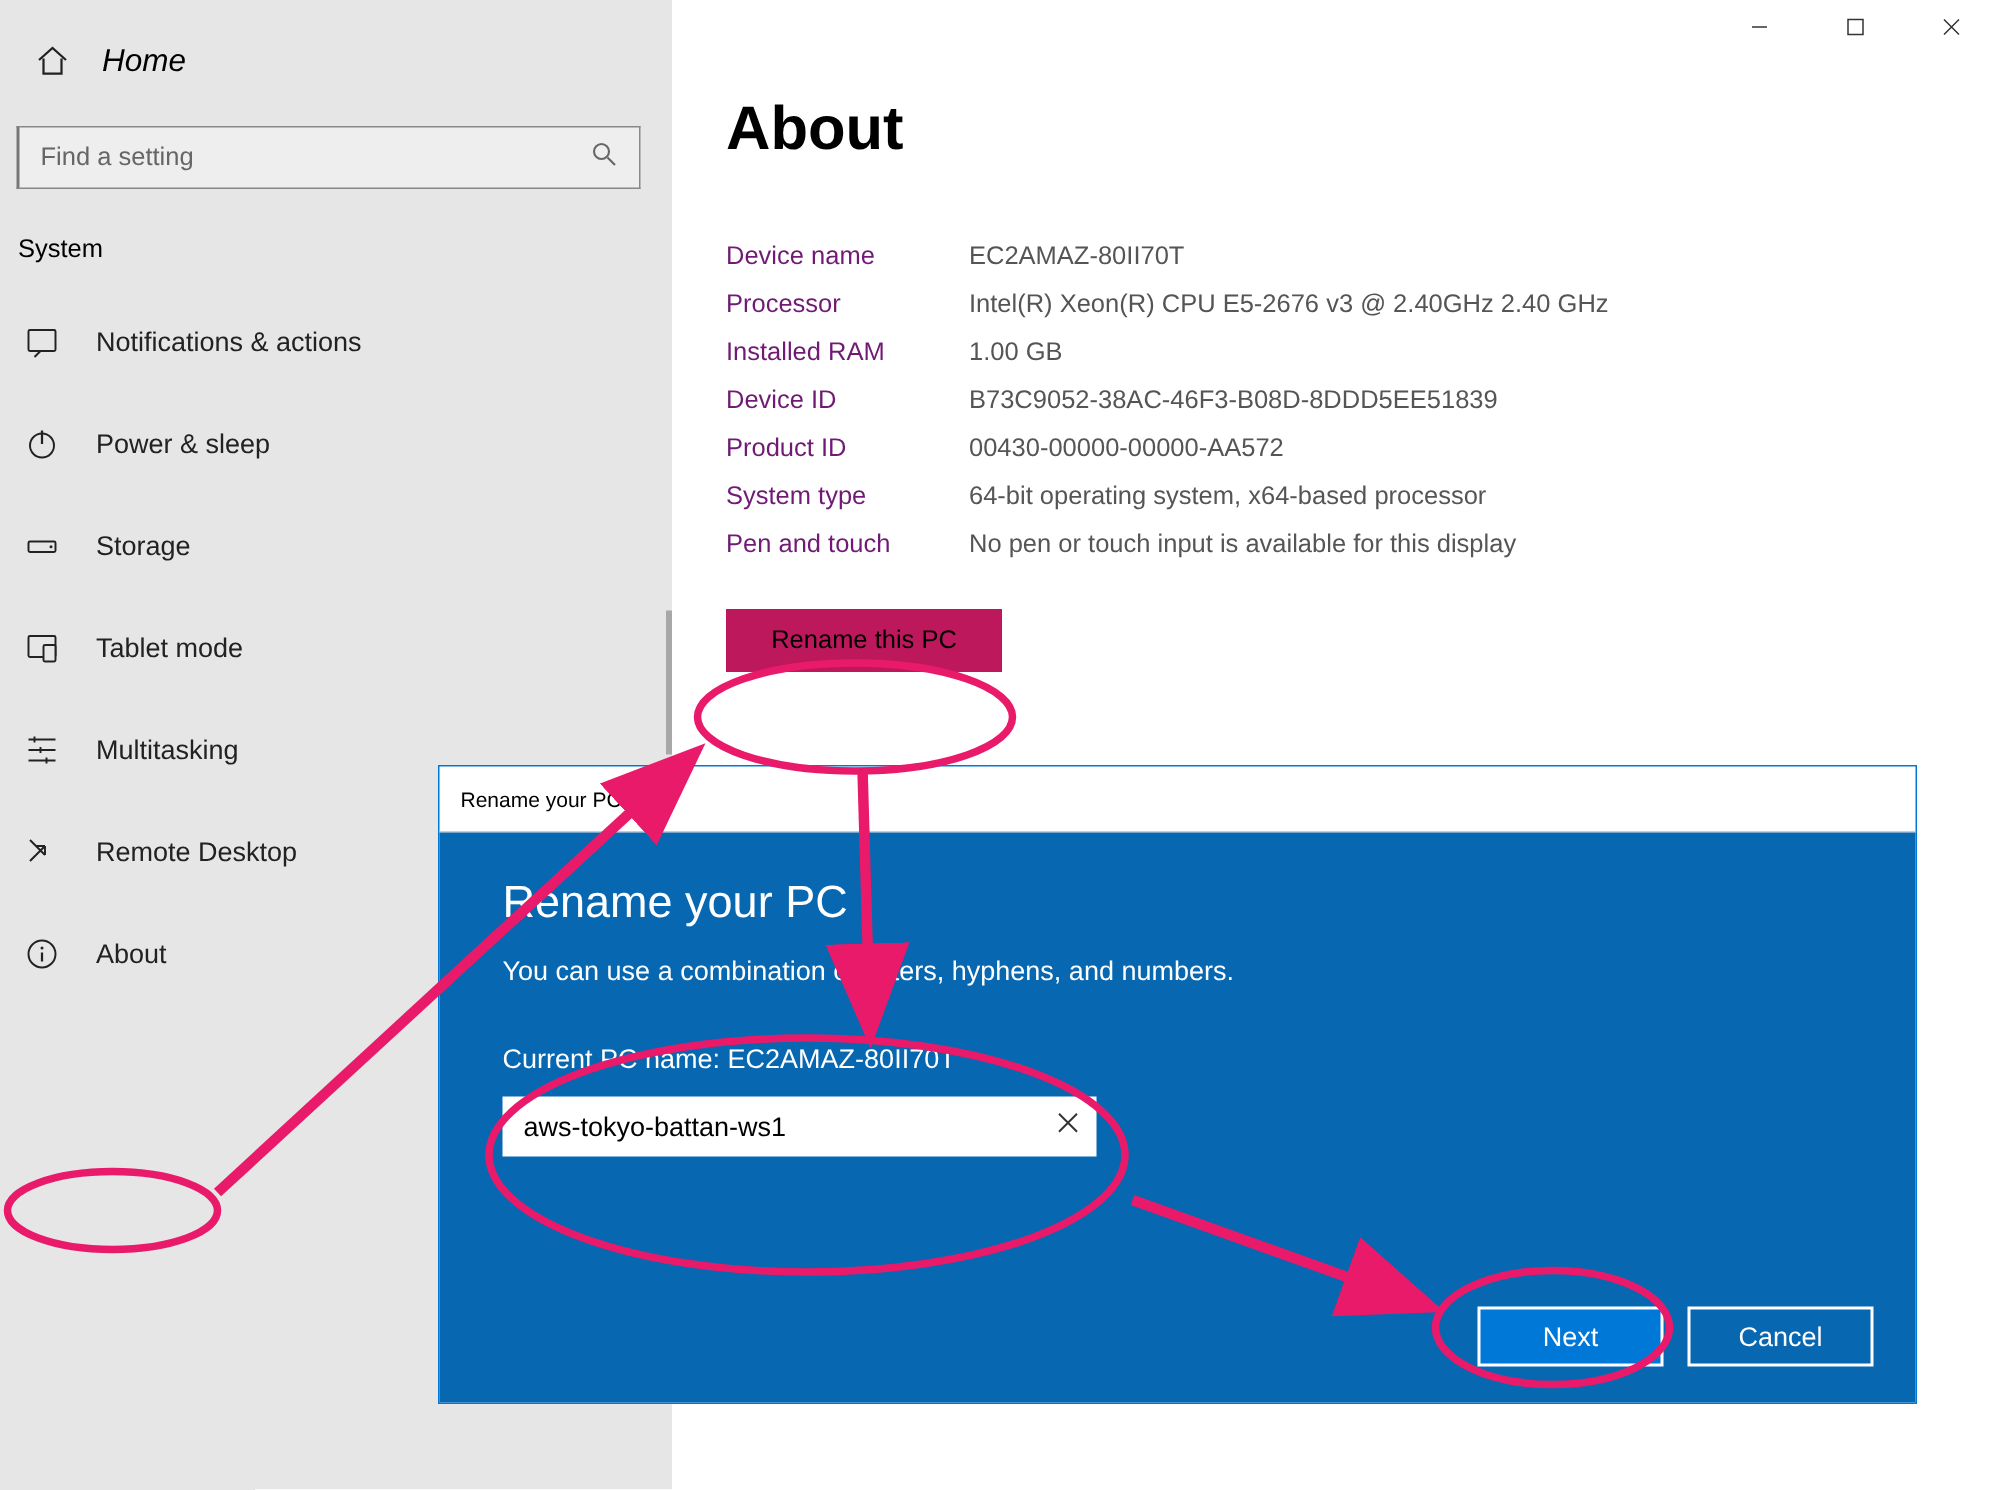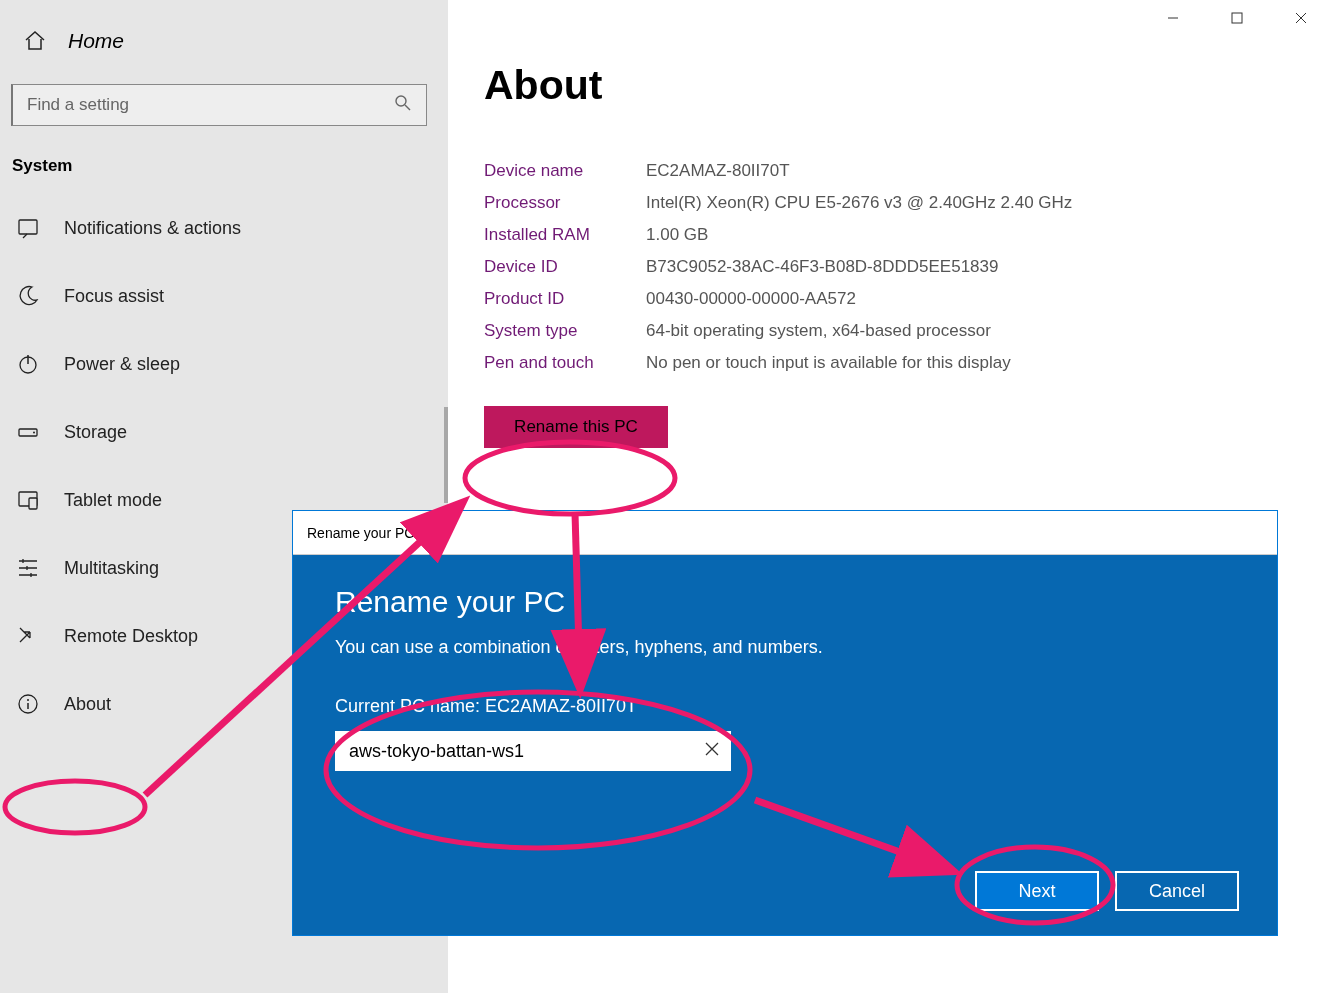--- a/index.html
+++ b/index.html
@@ -7,21 +7,21 @@
   body { background:#fff; position:relative; }
   .sidebar { position:absolute; left:0; top:0; width:448px; height:100%; background:#e6e6e6; }
   .sidebar-topbar { display:flex; align-items:center; height:40px; padding:0 0 0 20px; gap:20px; }
   .back-btn { width:30px; height:30px; display:flex; align-items:center; justify-content:center; cursor:pointer; }
   .app-title { font-size:14px; color:#000; }
   .home-row { display:flex; align-items:center; padding:28px 22px 0 22px; gap:20px; }
   .home-text { font-size:21px;font-style:italic; }
   .search-wrap { margin:30px 11px 30px 11px; }
   .search-box { width:416px; height:42px; background:#eee; border:1px solid #888; border-left:2px solid #777; display:flex; align-items:center; padding:0 14px; justify-content:space-between; }
   .search-placeholder { color:#666; font-size:17px; }
-  .section-label { padding:0 20px 18px 12px; font-size:17px; font-weight:700; color:#000; }
+  .section-label { padding:0 20px 18px 12px; font-size:17px; font-weight:400; color:#000; }
   .nav-item { display:flex; align-items:center; height:68px; padding:0 15px; gap:23px; }
   .nav-item-text { font-size:18px; color:#222; }
   .nav-icon { width:26px; height:26px; display:flex; align-items:center; justify-content:center; }
   .scrollbar-hint { position:absolute; left:444px; top:407px; width:4px; height:96px; background:#a8a8a8; }
   .main { position:absolute; left:448px; top:0; right:0; height:100%; background:#fff; }
   .window-controls { position:absolute; right:0; top:0; display:flex; }
   .win-btn { width:64px; height:35px; display:flex; align-items:center; justify-content:center; color:#333; }
   .page-title { font-size:41px; font-weight:600; padding:62px 0 0 36px; }
   .spec-table { padding:46px 0 0 36px; }
   .spec-row { display:flex; padding:6px 0; font-size:17px; }
@@ -30,21 +30,21 @@
   .rename-btn { margin:27px 0 4px 36px; width:184px; height:42px; background:#be185d; border:none; font-size:17px; display:flex; align-items:center; justify-content:center; }
   .dialog { position:absolute; left:292px; top:510px; width:986px; height:426px; background:#fff; border:1px solid #0078d7; }
   .dialog-titlebar { height:44px; display:flex; align-items:center; padding:0 14px; font-size:14px; border-bottom:1px solid #ccc; }
   .dialog-body { position:absolute; left:0; top:44px; right:0; bottom:0; background:#0767b1; padding:30px 42px; color:#fff; }
   .dialog-heading { font-size:30px; font-weight:400; margin:0 0 18px 0; }
   .dialog-desc { font-size:18px; margin:0 0 38px 0; }
   .dialog-curr { font-size:18px; margin:0 0 14px 0; }
   .input-row { display:flex; align-items:center; background:#fff; width:396px; height:40px; position:relative; }
   .name-input { border:none; outline:none; width:100%; height:100%; padding:0 40px 0 14px; font-size:18px; color:#000; font-family:inherit; }
   .clear-x { position:absolute; right:12px; top:50%; transform:translateY(-50%); color:#222; }
-  .dialog-buttons { position:absolute; right:38px; bottom:24px; display:flex; gap:16px; }
+  .dialog-buttons { position:absolute; right:28px; bottom:24px; display:flex; gap:16px; }
   .dlg-btn { width:124px; height:40px; font-size:18px; display:flex; align-items:center; justify-content:center; border:2px solid #fff; color:#fff; }
   .dlg-next { background:#0078d7; }
   .dlg-cancel { background:transparent; }
   svg.annot { position:absolute; left:0; top:0; width:1333px; height:993px; pointer-events:none; }
 </style>
 </head>
 <body>
 
 <div class="sidebar">
   <div class="home-row">
@@ -69,28 +69,20 @@
   <div class="section-label">System</div>
 
   <div class="nav-item">
     <span class="nav-icon">
         <svg width="24" height="24" viewBox="0 0 24 24">
           <rect x="3" y="4" width="18" height="14" rx="1" stroke="#222" stroke-width="1.3" fill="none"></rect>
           <path d="M7 22 L11 18" stroke="#222" stroke-width="1.3"></path>
         </svg>
       </span>
     <span class="nav-item-text">Notifications &amp; actions</span>
-  </div>
-  <div class="nav-item">
-    <span class="nav-icon">
-        <svg width="24" height="24" viewBox="0 0 24 24">
-          <path d="M16 3 A9 9 0 1 0 21 16 A7 7 0 0 1 16 3 Z" stroke="#222" stroke-width="1.3" fill="none"></path>
-        </svg>
-      </span>
-    <span class="nav-item-text">Focus assist</span>
   </div>
   <div class="nav-item">
     <span class="nav-icon">
         <svg width="24" height="24" viewBox="0 0 24 24">
           <circle cx="12" cy="13" r="8" stroke="#222" stroke-width="1.3" fill="none"></circle>
           <path d="M12 3 V12" stroke="#222" stroke-width="1.5"></path>
         </svg>
       </span>
     <span class="nav-item-text">Power &amp; sleep</span>
   </div>

